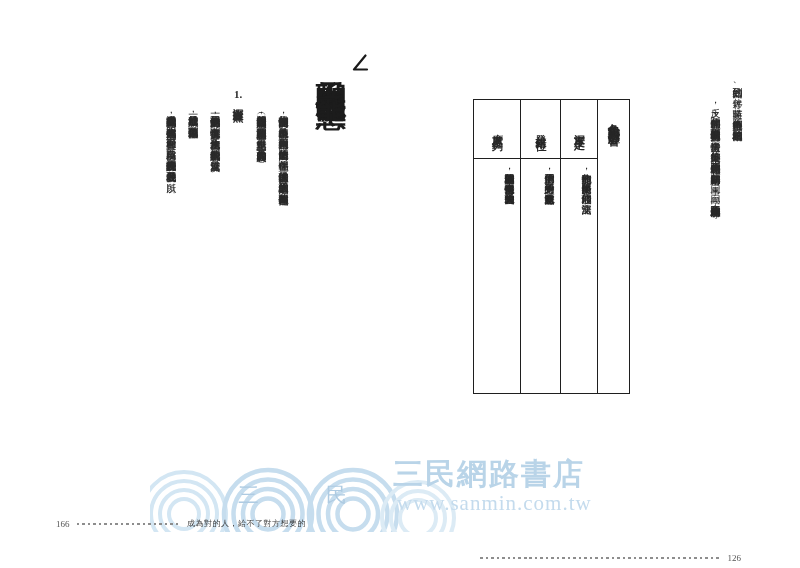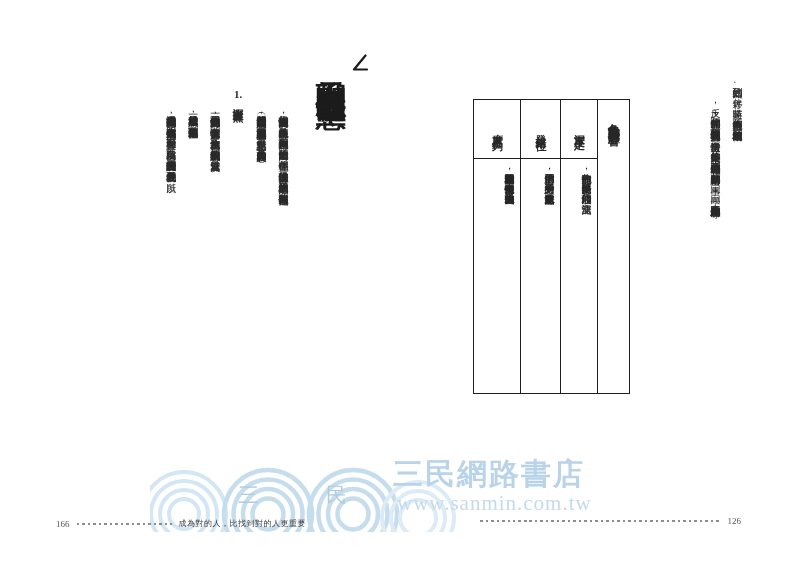--- a/index.html
+++ b/index.html
@@ -37,21 +37,21 @@
   #left-body h3{margin:0;font-size:11px;font-weight:700;letter-spacing:1px;}
   #left-body h3 .num{text-combine-upright:all;}
 
   
   .footer{position:absolute;z-index:2;display:flex;align-items:center;color:#4a4a4a;}
   .page-num{font-size:9px;color:#555;}
   .dash-line{flex:1;height:2px;margin:0 7px;
              background:repeating-linear-gradient(90deg,#8d8d8d 0 2.5px,transparent 2.5px 5.5px);}
   .running-title{font-size:8px;color:#3d3d3d;letter-spacing:0.5px;white-space:nowrap;}
   #footer-left{left:56px;top:518px;width:250px;}
-  #footer-right{left:473px;top:516px;width:268px;}
+  #footer-right{left:473px;top:553px;width:268px;}
 </style>
 </head>
 <body>
 
 <div id="canvas">
 
   <svg id="watermark" viewBox="0 0 480 92" aria-hidden="true">
     <g fill="none" stroke-linecap="round">
 
       <g stroke="#d3e6f3" stroke-width="4">
@@ -125,16 +125,16 @@
     <p class="indent">我把伴侶之間的聊天（相處）分成四種型態，這四種型態都可以達到無話不聊，但重點不是無話，而是聊天的品質和內含的意義。</p>
     <h3><span class="num">1.</span><span>深廣皆無</span></h3>
     <p class="indent">如果一對情侶感受不到彼此的魅力，關係也沒有友情支撐，工作上也無法互相欣賞，那我會說他們的角色狀態，就是深廣皆無。</p>
     <p class="indent">這是最糟糕的一種狀態，也象徵一段關係走到盡頭了。</p>
     <p class="indent">我看過很多人的關係就是如此的，明明兩人對彼此都毫無感情，卻不願面對現實，反而欺騙自己，再和身邊的人說「我們很好啊，我們現在就是各過各的，所以</p>
   </div>
 
   <div id="footer-left" class="footer">
     <span class="page-num">166</span>
     <div class="dash-line"></div>
-    <span class="running-title">成為對的人，比找到對的人更重要</span>
+    <span class="running-title">成為對的人，給不了對方想要的</span>
   </div>
 
 </div>
 
 </body></html>

